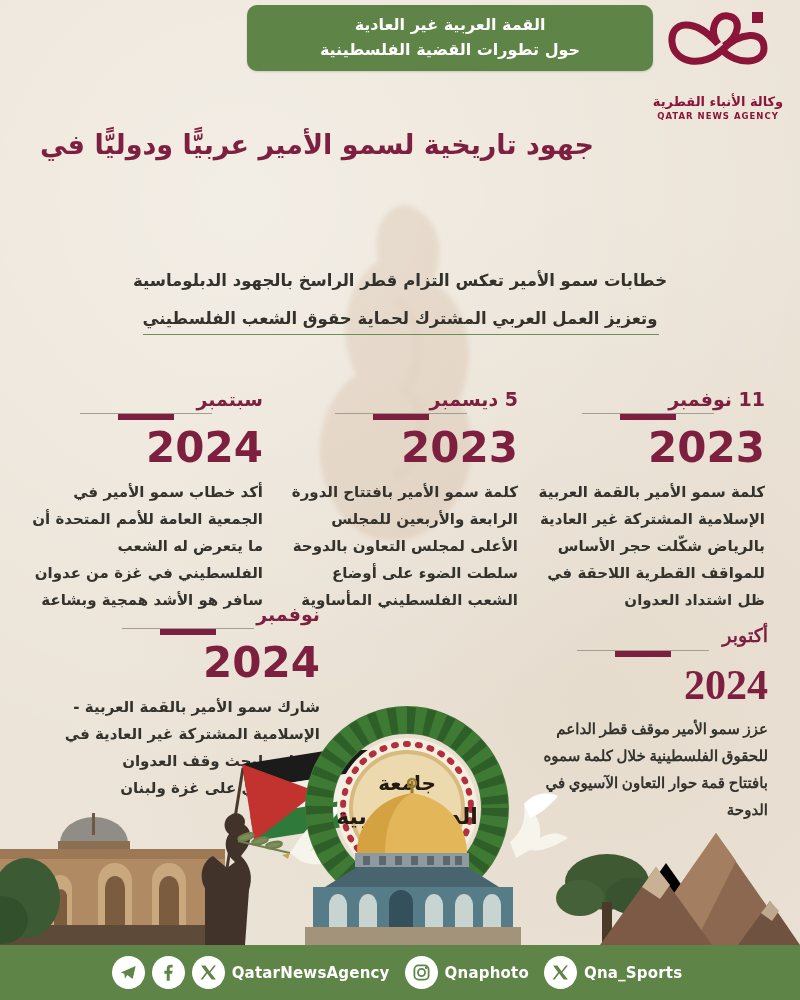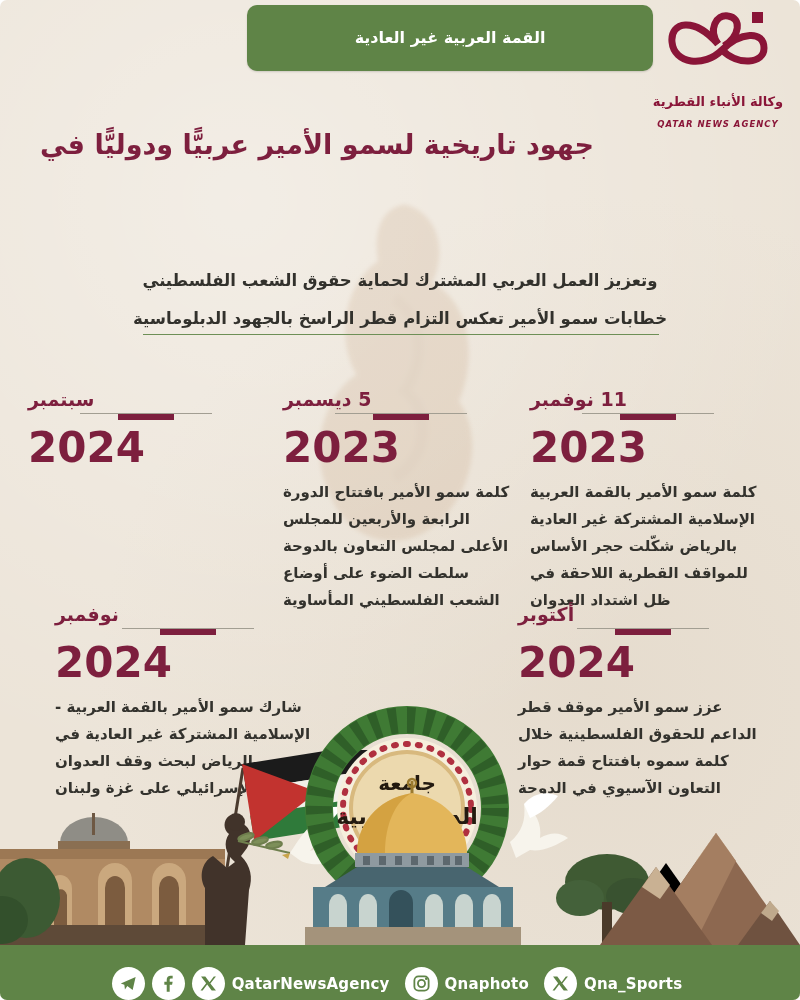--- a/index.html
+++ b/index.html
@@ -4,35 +4,34 @@
 <style>
   html,body{margin:0;padding:0;}
   .page{
     position:relative;width:800px;height:1000px;overflow:hidden;
     background:#ece4d8;
     background-image:
       radial-gradient(circle at 30% 20%, rgba(255,255,255,.35), transparent 60%),
       radial-gradient(circle at 75% 70%, rgba(210,195,175,.25), transparent 55%);
     font-family:"DejaVu Sans", sans-serif;
     color:#3b3a35;
-    border-radius:7px;
   }
   
   .banner{
     position:absolute;left:247px;top:5px;width:406px;height:66px;
     background:#5f8447;border-radius:10px;color:#fff;
     display:flex;flex-direction:column;justify-content:center;align-items:center;
     font-weight:bold;font-size:16px;line-height:1.55;direction:rtl;
     box-shadow:0 1px 2px rgba(0,0,0,.15);
   }
   
   .logo{position:absolute;right:8px;top:6px;width:148px;text-align:center;}
   .logo .mark{display:block;margin:0 auto;}
   .logo .ar{color:#8a1538;font-weight:bold;font-size:13px;direction:rtl;margin-top:16px;}
-  .logo .en{color:#8a1538;font-weight:bold;font-size:8.5px;letter-spacing:1px;margin-top:10px;font-style:italic;}
+  .logo .en{color:#8a1538;font-weight:bold;font-size:8.5px;letter-spacing:1px;margin-top:2px;}
   
   .kicker{
     position:absolute;left:0;top:90px;width:100%;text-align:center;
     color:#7d1f3e;font-weight:bold;font-size:19px;direction:rtl;
   }
   .headline{
     position:absolute;left:40px;top:125px;width:720px;text-align:left;
     color:#7d1f3e;font-weight:bold;font-size:27px;line-height:1.45;direction:rtl;
   }
   .subtitle{
@@ -42,54 +41,55 @@
   .subtitle-rule{
     position:absolute;left:143px;top:334px;width:516px;height:0;
     border-top:1.5px solid #6d8f56;
   }
   
   .watermark{
     position:absolute;left:270px;top:190px;width:270px;height:380px;opacity:.16;
     filter:blur(2px);pointer-events:none;
   }
   
-  .titem{position:absolute;text-align:left;direction:rtl;}
+  .titem{position:absolute;text-align:right;direction:rtl;}
   .titem .month{color:#7d1f3e;font-weight:bold;font-size:19px;}
   .titem .rule{position:relative;width:132px;margin:3px auto 0;height:8px;}
   .titem .rule .thin{position:absolute;left:0;top:0;width:100%;border-top:1px solid #a29e92;}
   .titem .rule .thick{position:absolute;left:50%;top:1px;transform:translateX(-50%);width:56px;height:6px;background:#7d1f3e;}
   .titem .year{color:#7d1f3e;font-weight:bold;font-size:42px;line-height:1.1;margin-top:4px;}
   .titem .body{color:#33322d;font-weight:bold;font-size:15px;line-height:1.8;margin-top:8px;}
   .t1{left:28px;top:388px;width:235px;}
   .t2{left:283px;top:388px;width:235px;}
   .t3{left:530px;top:388px;width:235px;}
   .t4{left:55px;top:603px;width:265px;}
-  .t5{left:518px;top:603px;width:250px;}
+  .t5{left:518px;top:624px;width:250px;font-family:Liberation Serif, serif;}
   
   .collage{position:absolute;left:0;top:690px;width:800px;height:255px;pointer-events:none;}
   .collage svg{position:absolute;}
   
   .footer{
     position:absolute;left:0;top:945px;width:800px;height:55px;background:#5f8447;
-    display:flex;align-items:flex-end;justify-content:center;gap:9px;
+    display:flex;align-items:center;justify-content:center;gap:9px;
   }
   .fgroup{display:flex;align-items:center;gap:7px;}
   .circle-icon{
     width:33px;height:33px;border-radius:50%;background:#fff;
     display:flex;align-items:center;justify-content:center;flex:0 0 auto;
   }
   .flabel{color:#fff;font-weight:bold;font-size:15px;margin-right:6px;letter-spacing:.2px;}
 </style>
 </head>
 <body>
 
 <div class="page">
 
   <div class="banner">
     <div>القمة العربية غير العادية</div>
+    <div>حول تطورات القضية الفلسطينية</div>
   </div>
 
   <div class="logo">
     <svg class="mark" width="108" height="72" viewBox="0 0 108 72">
       <g fill="none" stroke="#8a1538" stroke-width="7">
         <path d="M54,38 C30,10 6,16 8,36 C10,58 40,62 58,44 C76,26 100,24 100,42 C100,58 74,60 58,44"></path>
         <path d="M54,38 C44,24 52,8 64,10 C78,12 76,30 60,40"></path>
       </g>
       <rect x="88" y="6" width="11" height="11" fill="#8a1538"></rect>
       <rect x="66" y="30" width="6" height="6" fill="#8a1538"></rect>
@@ -102,32 +102,33 @@
     <path d="M50,5 C62,8 66,22 60,34 C72,40 78,58 70,78 C80,92 74,116 58,126 C44,134 28,128 22,112 C14,96 20,76 32,68 C24,54 28,34 40,26 C38,14 42,6 50,5 Z" fill="#b98c62"></path>
     <path d="M46,40 C56,46 58,62 50,74 C60,82 58,100 46,106" fill="none" stroke="#a97a50" stroke-width="4"></path>
   </svg>
 
 
   <div class="headline">
     <div>جهود تاريخية لسمو الأمير عربيًّا ودوليًّا في</div>
   </div>
 
   <div class="subtitle">
+    <div>خطابات سمو الأمير تعكس التزام قطر الراسخ بالجهود الدبلوماسية</div>
     <div>وتعزيز العمل العربي المشترك لحماية حقوق الشعب الفلسطيني</div>
-    <div>خطابات سمو الأمير تعكس التزام قطر الراسخ بالجهود الدبلوماسية</div>
   </div>
   <div class="subtitle-rule"></div>
 
   <div class="titem t1">
     <div class="month">سبتمبر</div>
     <div class="rule">
         <div class="thin"></div>
         <div class="thick"></div>
       </div>
     <div class="year">2024</div>
+    <div class="body">أكد خطاب سمو الأمير في الجمعية العامة للأمم المتحدة أن ما يتعرض له الشعب الفلسطيني في غزة من عدوان سافر هو الأشد همجية وبشاعة</div>
   </div>
   <div class="titem t2">
     <div class="month">5 ديسمبر</div>
     <div class="rule">
         <div class="thin"></div>
         <div class="thick"></div>
       </div>
     <div class="year">2023</div>
     <div class="body">كلمة سمو الأمير بافتتاح الدورة الرابعة والأربعين للمجلس الأعلى لمجلس التعاون بالدوحة سلطت الضوء على أوضاع الشعب الفلسطيني المأساوية</div>
   </div>

